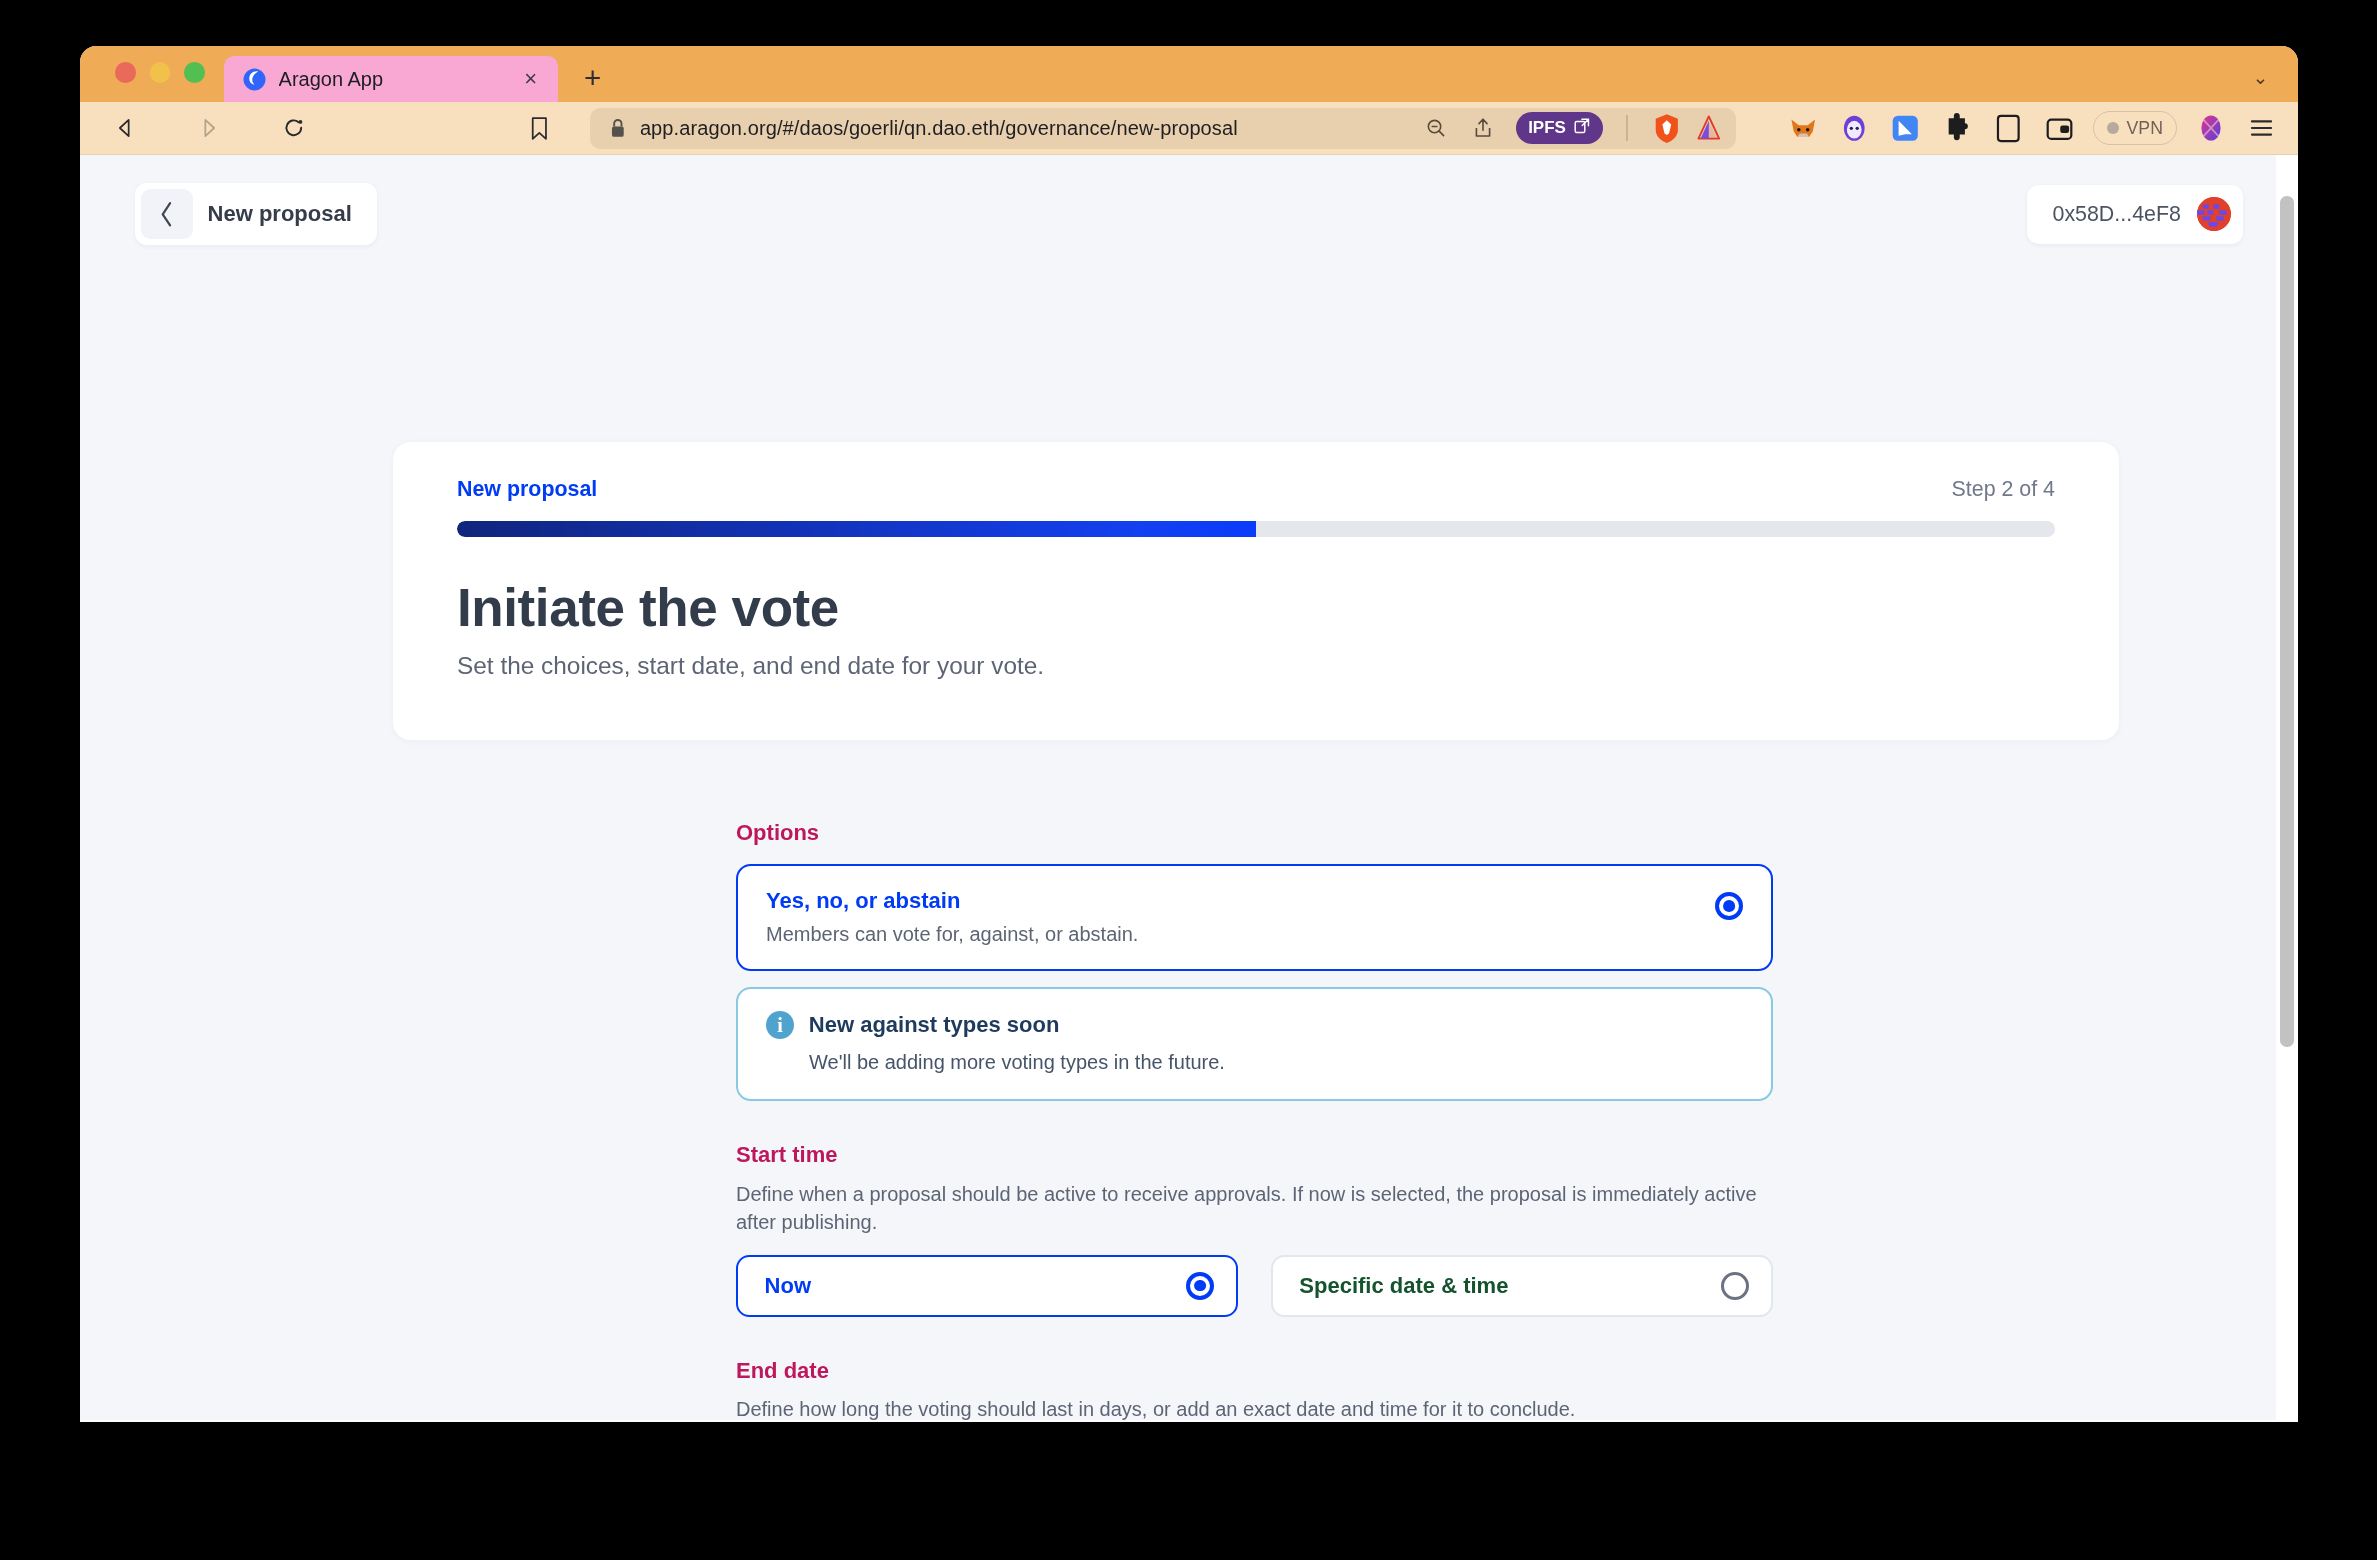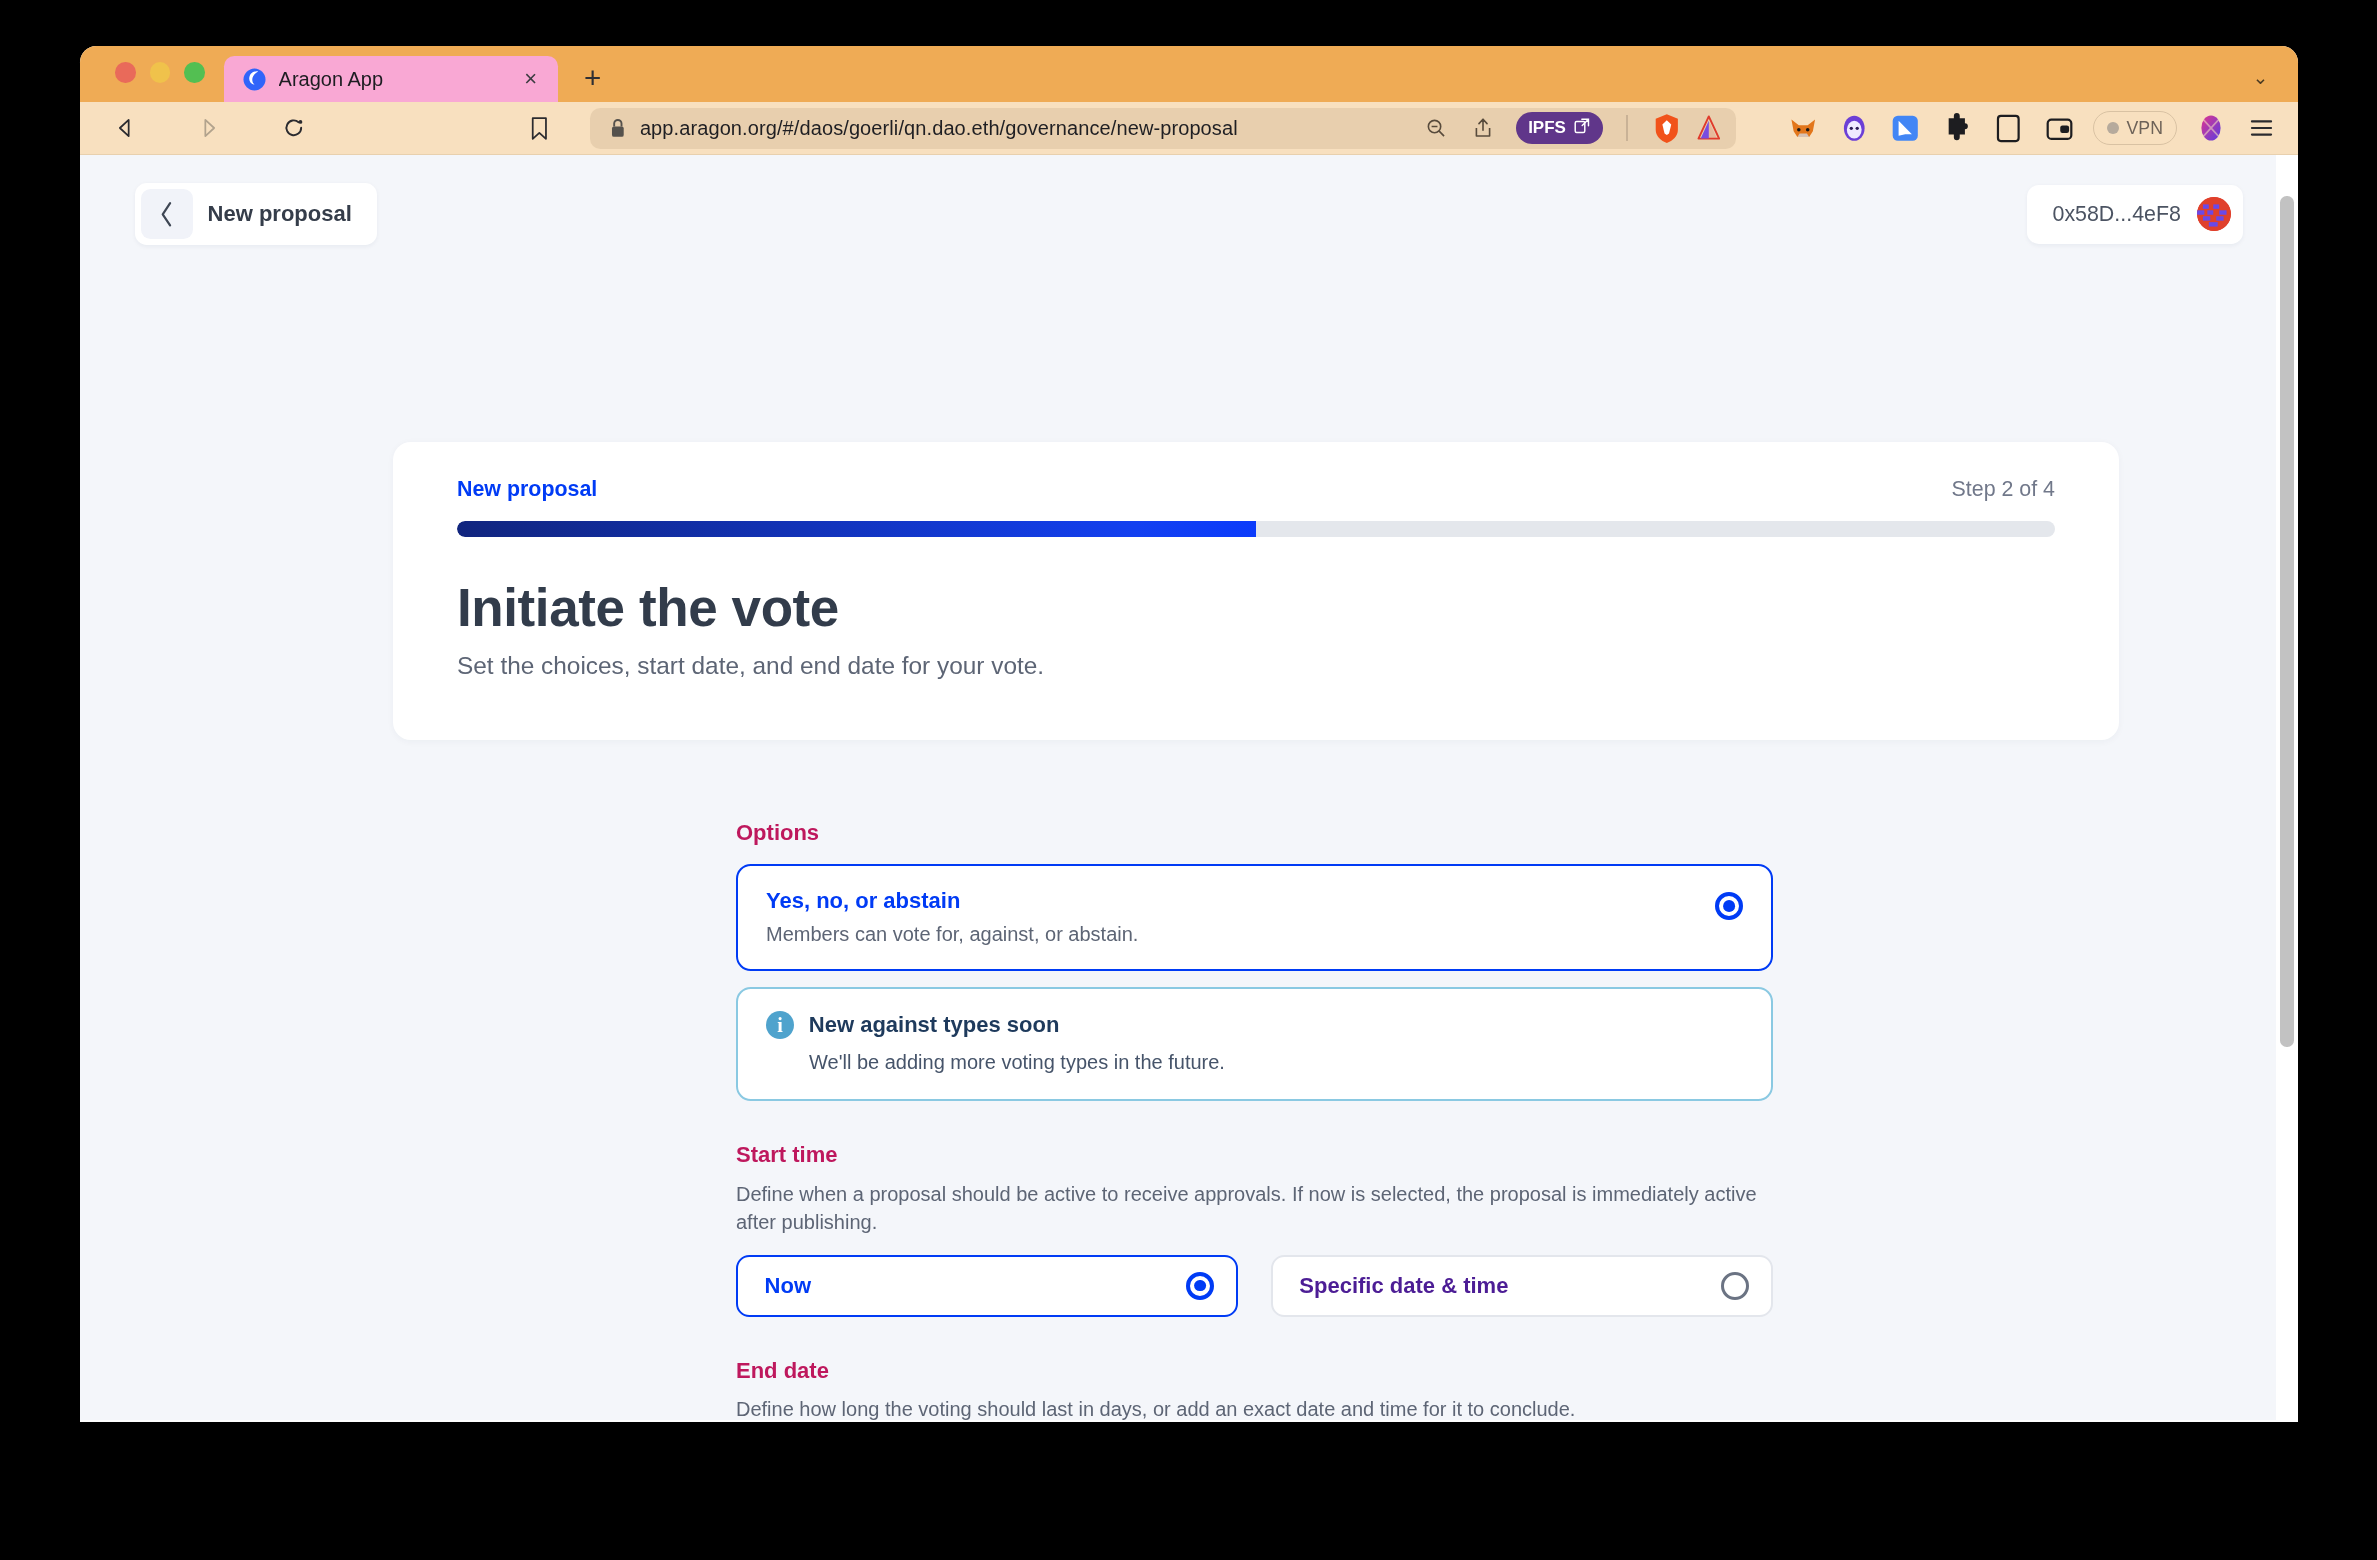--- a/index.html
+++ b/index.html
@@ -319,21 +319,21 @@
   .toggle-btn {
     flex: 1;
     height: 62px;
     background: #ffffff;
     border: 2.2px solid #e3e6ec;
     border-radius: 13.3px;
     display: flex; align-items: center;
     padding: 0 22px 0 26.6px;
   }
   .toggle-btn.selected { border-color: #003bf5; }
-  .toggle-label { flex: 1; font-size: 22px; font-weight: bold; color: #4c1d95; }
+  .toggle-label { flex: 1; font-size: 22px; font-weight: bold; color: #14532d; }
   .toggle-btn.selected .toggle-label { color: #003bf5; }
   .toggle-btn .radio { margin-top: 0; }
 
   
   #scrollbar-track {
     position: absolute; right: 0; top: 0;
     width: 22px; height: 100%;
     background: #ffffff;
   }
   #scrollbar-thumb {

